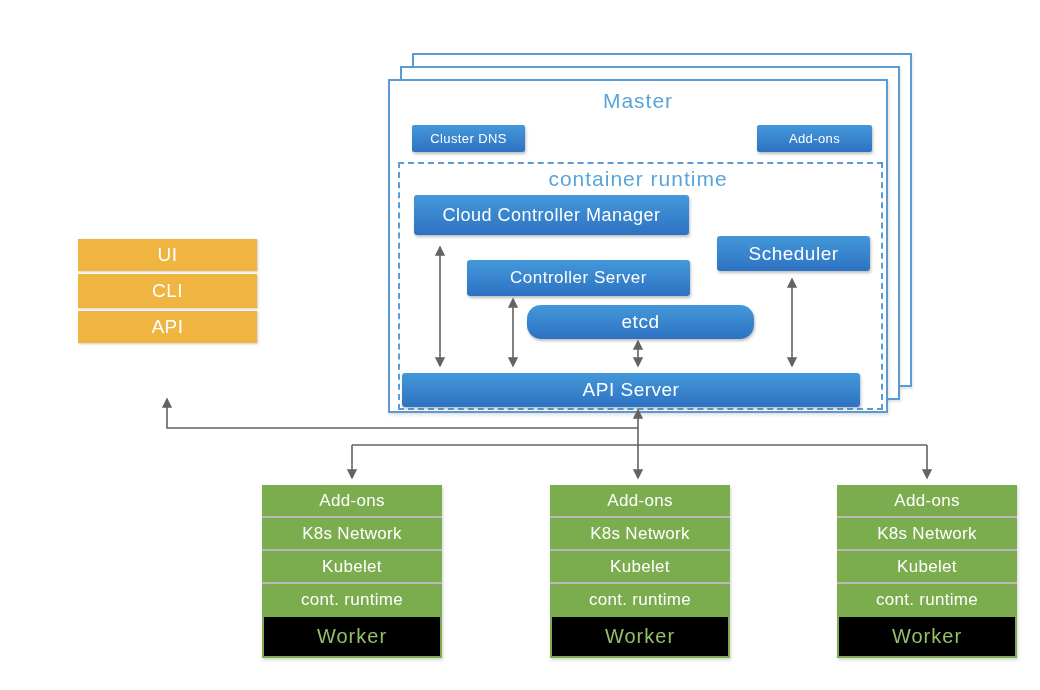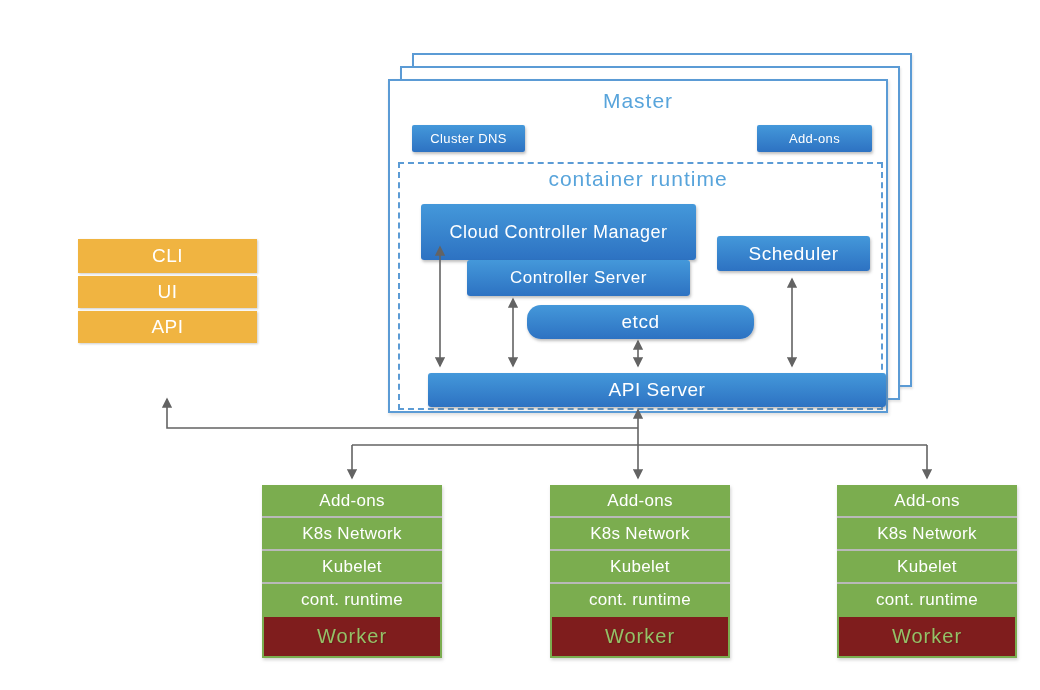--- a/index.html
+++ b/index.html
@@ -50,25 +50,25 @@
   .cr-title{
     position:absolute;left:0;top:86px;width:100%;text-align:center;
     color:var(--blue-text);font-size:21px;letter-spacing:1px;
   }
   .bluebox{
     position:absolute;border-radius:3px;color:#fff;
     display:flex;align-items:center;justify-content:center;letter-spacing:.5px;
     background:linear-gradient(180deg,var(--blue-fill-top) 0%,var(--blue-fill-bottom) 100%);
     box-shadow:1px 2px 3px rgba(110,110,110,.45);
   }
-  .ccm{left:24px;top:123px;width:275px;height:56px;font-size:18px;margin-left:7px;}
+  .ccm{left:24px;top:114px;width:275px;height:40px;font-size:18px;}
   .cmgr{left:77px;top:179px;width:223px;height:36px;font-size:17px;}
   .etcd{left:137px;top:224px;width:227px;height:34px;font-size:19px;border-radius:14px;}
   .sched{left:327px;top:155px;width:153px;height:35px;font-size:19px;}
-  .apisrv{left:38px;top:292px;width:458px;height:34px;font-size:19px;}
+  .apisrv{left:12px;top:292px;width:458px;height:34px;font-size:19px;}
   
   .access-stack{position:absolute;left:78px;top:239px;width:179px;}
   .orow{
     width:100%;height:34px;margin-bottom:3px;background:var(--orange);
     color:#fff;font-size:19px;letter-spacing:.5px;
     display:flex;align-items:center;justify-content:center;
     box-shadow:1px 1px 2px rgba(130,130,130,.4);box-sizing:border-box;
   }
   .orow2,.orow3{height:32px;}
   .access-label{
@@ -80,21 +80,21 @@
   
   .worker{position:absolute;top:485px;width:180px;}
   .w1{left:262px;} .w2{left:550px;} .w3{left:837px;}
   .grow{
     width:100%;height:31px;background:var(--green);color:#fff;font-size:17px;
     letter-spacing:.3px;display:flex;align-items:center;justify-content:center;
     box-sizing:border-box;
   }
   .gsep{width:100%;height:2px;background:#b9b9b9;}
   .worker-label{
-    width:100%;height:43px;background:#7f1d1d;border:2px solid var(--green);
+    width:100%;height:43px;background:#000000;border:2px solid var(--green);
     box-sizing:border-box;color:var(--green-text);font-size:20px;letter-spacing:1px;
     display:flex;align-items:center;justify-content:center;
     text-shadow:1px 1px 1px rgba(0,0,0,.15);
   }
   .worker{box-shadow:1px 2px 3px rgba(130,130,130,.35);}
   
   .overlay{position:absolute;left:0;top:0;width:1040px;height:690px;pointer-events:none;}
   .cline{stroke:var(--arrow);stroke-width:1.6;fill:none;}
 </style>
 </head>
@@ -114,22 +114,22 @@
     <div class="cr-title">container runtime</div>
 
     <div class="bluebox ccm">Cloud Controller Manager</div>
     <div class="bluebox cmgr">Controller Server</div>
     <div class="bluebox etcd">etcd</div>
     <div class="bluebox sched">Scheduler</div>
     <div class="bluebox apisrv">API Server</div>
   </div>
 
   <div class="access-stack">
+    <div class="orow orow2">UI</div>
     <div class="orow orow1">CLI</div>
-    <div class="orow orow2">UI</div>
     <div class="orow orow3">API</div>
   </div>
 
   <div class="worker w1">
     <div class="grow">Add-ons</div>
     <div class="gsep"></div>
     <div class="grow">K8s Network</div>
     <div class="gsep"></div>
     <div class="grow">Kubelet</div>
     <div class="gsep"></div>

